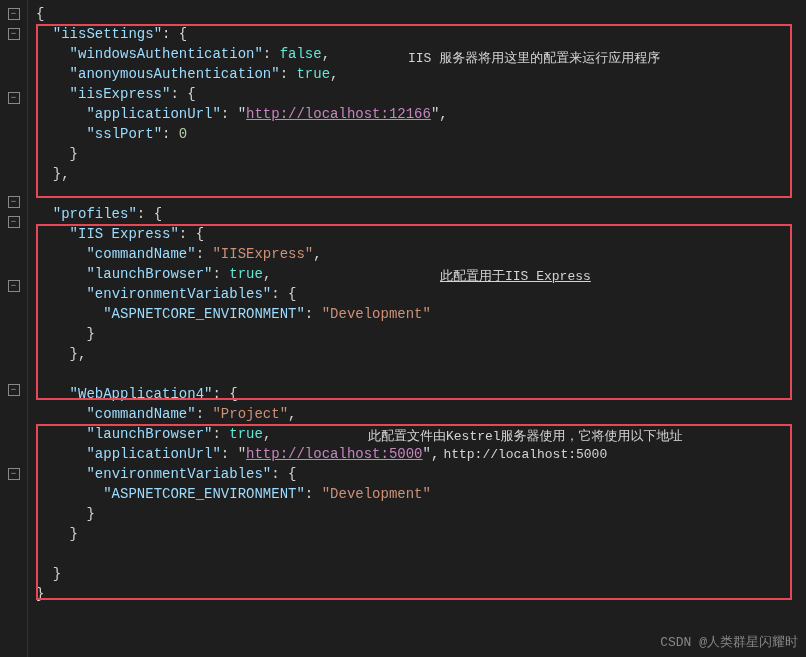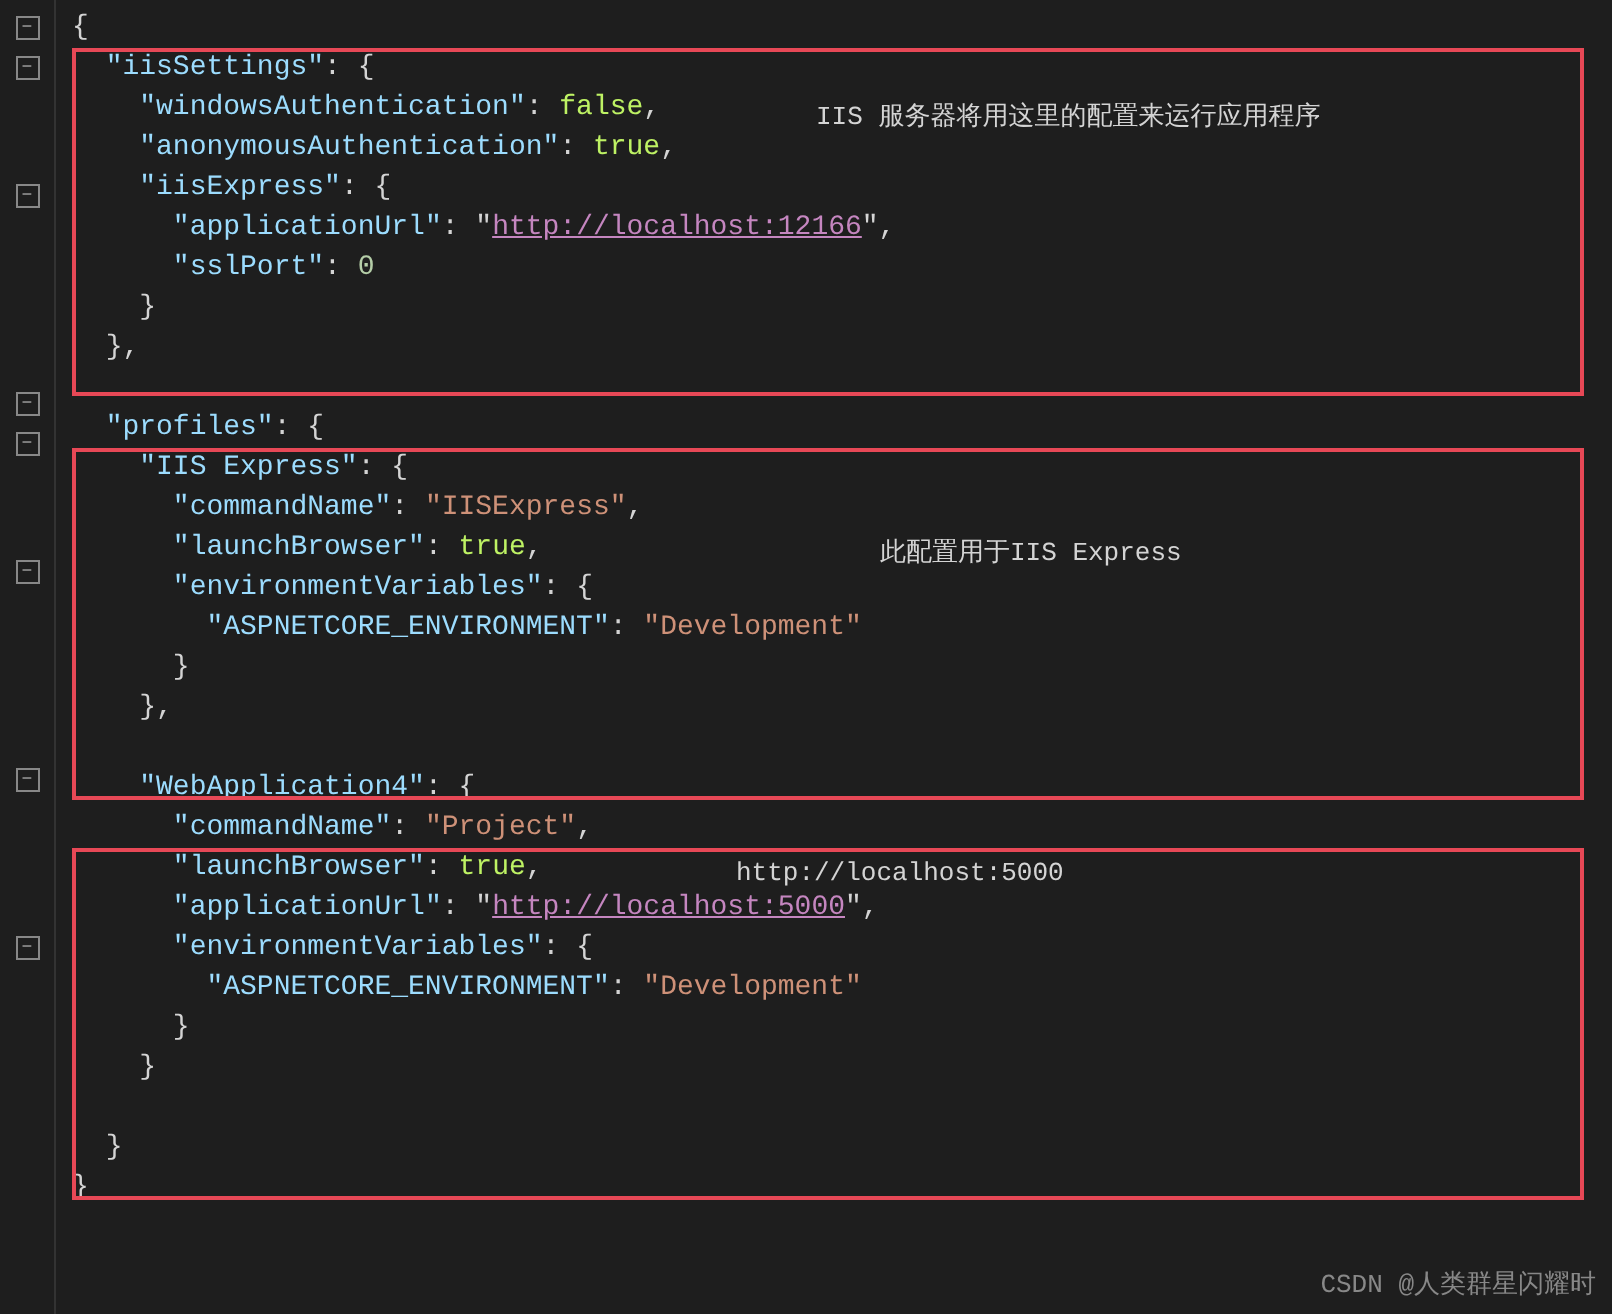--- a/index.html
+++ b/index.html
@@ -47,21 +47,21 @@
       padding: 4px 8px;
       position: relative;
       line-height: 20px;
     }
     .line {
       white-space: pre;
       height: 20px;
     }
     .key { color: #9cdcfe; }
     .string { color: #ce9178; }
-    .keyword { color: #bef264; }
+    .keyword { color: #5eead4; }
     .number { color: #b5cea8; }
     .punct { color: #d4d4d4; }
     .url {
       color: #c586c0;
       text-decoration: underline;
       margin-top: 36px;
     }
     .box {
       position: absolute;
       border: 2px solid #e74856;
@@ -86,21 +86,21 @@
       height: 176px;
     }
     .annotation {
       position: absolute;
       color: #d4d4d4;
       font-size: 13px;
       line-height: 18px;
       text-align: center;
     }
     .ann1 { top: 50px; left: 408px; }
-    .ann2 { top: 268px; left: 440px; }
+    .ann2 { top: 268px; left: 440px; text-decoration: underline; }
     .ann3 { top: 428px; left: 368px; }
     .watermark {
       position: absolute;
       bottom: 6px;
       right: 8px;
       color: #888;
       font-size: 13px;
       font-family: Liberation Mono, monospace;
     }
   </style>
@@ -158,16 +158,17 @@
   </div>
 </div>
 
 <div class="box box1"></div>
 <div class="box box2"></div>
 <div class="box box3"></div>
 
 <div class="annotation ann1">IIS 服务器将用这里的配置来运行应用程序</div>
 <div class="annotation ann2">此配置用于IIS Express</div>
 <div class="annotation ann3">
+  <div>此配置文件由Kestrel服务器使用，它将使用以下地址</div>
   <div>http://localhost:5000</div>
 </div>
 
 <div class="watermark">CSDN @人类群星闪耀时</div>
 
 </body></html>

